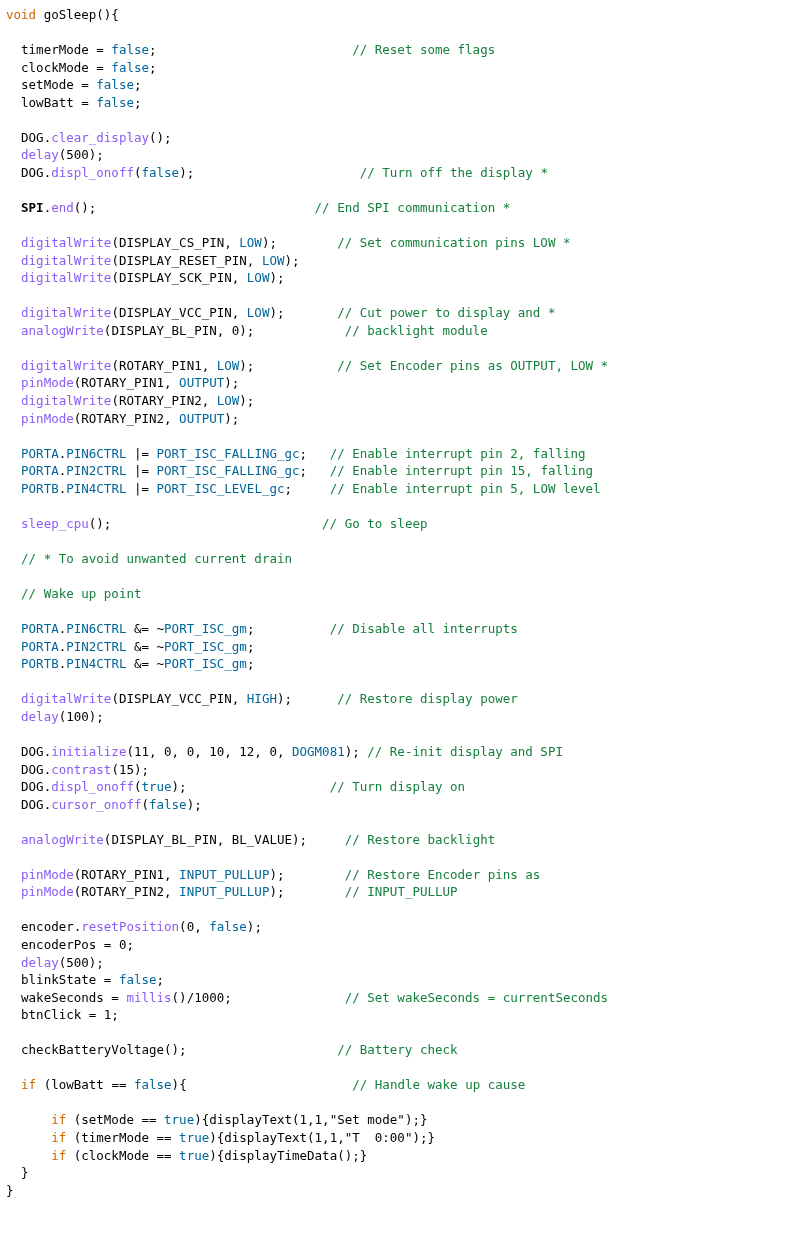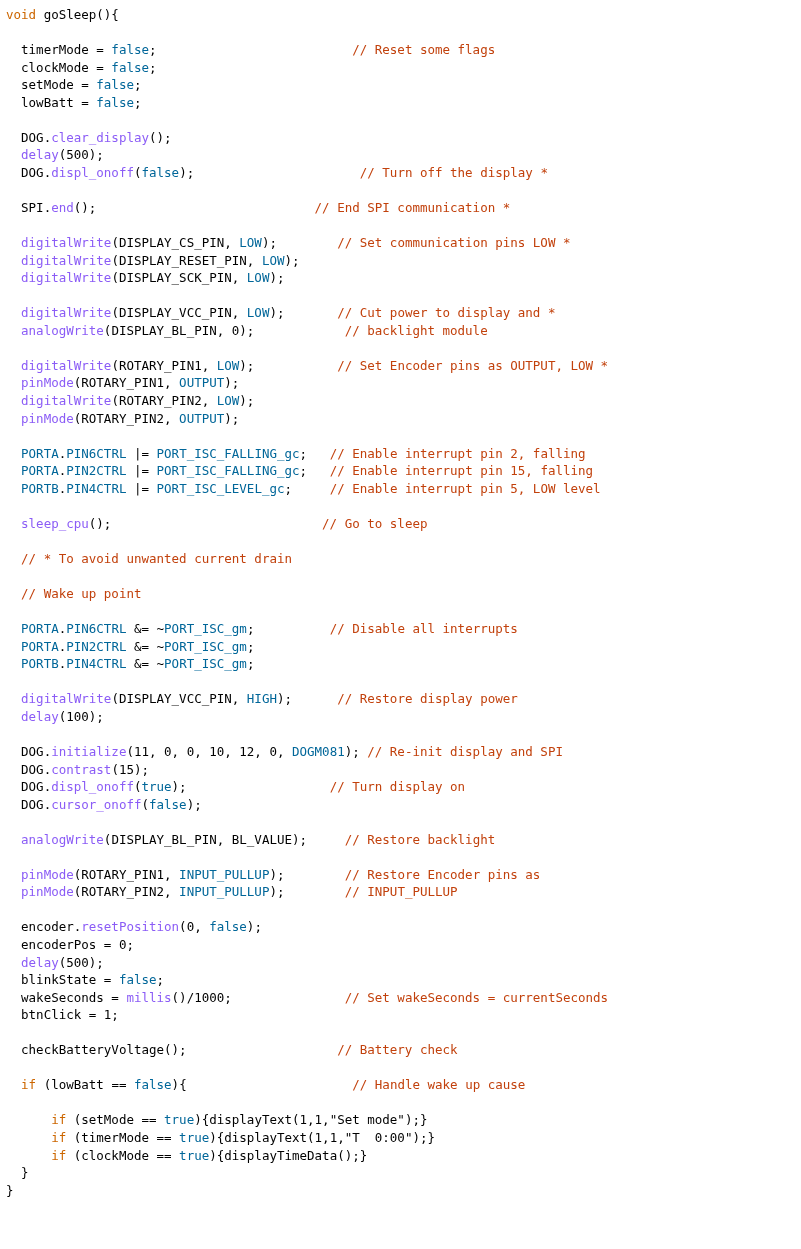--- a/index.html
+++ b/index.html
@@ -16,20 +16,20 @@
     padding: 6px 8px 0 6px;
     font-size: 12.5px;
     line-height: 17.55px;
     white-space: pre;
     color: #000000;
   }
   .ln { display: block; min-height: 17.55px; }
   .kw   { color: #cc6600; }
   .fn   { color: #8b5cf6; }       
   .lit  { color: #006699; }       
-  .cm   { color: #c2410c; }       
+  .cm   { color: #15803d; }       
   .pl   { color: #000000; }       
-  .bold { font-weight: normal; }
+  .bold { font-weight: bold; }
 </style>
 </head>
 <body>
 
 <div id="code-listing"><div class="ln"><span class="kw">void</span><span class="pl"> goSleep(){</span></div><div class="ln">&nbsp;</div><div class="ln"><span class="pl">  timerMode = </span><span class="lit">false</span><span class="pl">;</span><span class="pl">                          </span><span class="cm">// Reset some flags</span></div><div class="ln"><span class="pl">  clockMode = </span><span class="lit">false</span><span class="pl">;</span></div><div class="ln"><span class="pl">  setMode = </span><span class="lit">false</span><span class="pl">;</span></div><div class="ln"><span class="pl">  lowBatt = </span><span class="lit">false</span><span class="pl">;</span></div><div class="ln">&nbsp;</div><div class="ln"><span class="pl">  DOG.</span><span class="fn">clear_display</span><span class="pl">();</span></div><div class="ln"><span class="pl">  </span><span class="fn">delay</span><span class="pl">(500);</span></div><div class="ln"><span class="pl">  DOG.</span><span class="fn">displ_onoff</span><span class="pl">(</span><span class="lit">false</span><span class="pl">);</span><span class="pl">                      </span><span class="cm">// Turn off the display *</span></div><div class="ln">&nbsp;</div><div class="ln"><span class="pl">  </span><span class="bold">SPI</span><span class="pl">.</span><span class="fn">end</span><span class="pl">();</span><span class="pl">                             </span><span class="cm">// End SPI communication *</span></div><div class="ln">&nbsp;</div><div class="ln"><span class="pl">  </span><span class="fn">digitalWrite</span><span class="pl">(DISPLAY_CS_PIN, </span><span class="lit">LOW</span><span class="pl">);</span><span class="pl">        </span><span class="cm">// Set communication pins LOW *</span></div><div class="ln"><span class="pl">  </span><span class="fn">digitalWrite</span><span class="pl">(DISPLAY_RESET_PIN, </span><span class="lit">LOW</span><span class="pl">);</span></div><div class="ln"><span class="pl">  </span><span class="fn">digitalWrite</span><span class="pl">(DISPLAY_SCK_PIN, </span><span class="lit">LOW</span><span class="pl">);</span></div><div class="ln">&nbsp;</div><div class="ln"><span class="pl">  </span><span class="fn">digitalWrite</span><span class="pl">(DISPLAY_VCC_PIN, </span><span class="lit">LOW</span><span class="pl">);</span><span class="pl">       </span><span class="cm">// Cut power to display and *</span></div><div class="ln"><span class="pl">  </span><span class="fn">analogWrite</span><span class="pl">(DISPLAY_BL_PIN, 0);</span><span class="pl">            </span><span class="cm">// backlight module</span></div><div class="ln">&nbsp;</div><div class="ln"><span class="pl">  </span><span class="fn">digitalWrite</span><span class="pl">(ROTARY_PIN1, </span><span class="lit">LOW</span><span class="pl">);</span><span class="pl">           </span><span class="cm">// Set Encoder pins as OUTPUT, LOW *</span></div><div class="ln"><span class="pl">  </span><span class="fn">pinMode</span><span class="pl">(ROTARY_PIN1, </span><span class="lit">OUTPUT</span><span class="pl">);</span></div><div class="ln"><span class="pl">  </span><span class="fn">digitalWrite</span><span class="pl">(ROTARY_PIN2, </span><span class="lit">LOW</span><span class="pl">);</span></div><div class="ln"><span class="pl">  </span><span class="fn">pinMode</span><span class="pl">(ROTARY_PIN2, </span><span class="lit">OUTPUT</span><span class="pl">);</span></div><div class="ln">&nbsp;</div><div class="ln"><span class="pl">  </span><span class="lit">PORTA</span><span class="pl">.</span><span class="lit">PIN6CTRL</span><span class="pl"> |= </span><span class="lit">PORT_ISC_FALLING_gc</span><span class="pl">;</span><span class="pl">   </span><span class="cm">// Enable interrupt pin 2, falling</span></div><div class="ln"><span class="pl">  </span><span class="lit">PORTA</span><span class="pl">.</span><span class="lit">PIN2CTRL</span><span class="pl"> |= </span><span class="lit">PORT_ISC_FALLING_gc</span><span class="pl">;</span><span class="pl">   </span><span class="cm">// Enable interrupt pin 15, falling</span></div><div class="ln"><span class="pl">  </span><span class="lit">PORTB</span><span class="pl">.</span><span class="lit">PIN4CTRL</span><span class="pl"> |= </span><span class="lit">PORT_ISC_LEVEL_gc</span><span class="pl">;</span><span class="pl">     </span><span class="cm">// Enable interrupt pin 5, LOW level</span></div><div class="ln">&nbsp;</div><div class="ln"><span class="pl">  </span><span class="fn">sleep_cpu</span><span class="pl">();</span><span class="pl">                            </span><span class="cm">// Go to sleep</span></div><div class="ln">&nbsp;</div><div class="ln"><span class="pl">  </span><span class="cm">// * To avoid unwanted current drain</span></div><div class="ln">&nbsp;</div><div class="ln"><span class="pl">  </span><span class="cm">// Wake up point</span></div><div class="ln">&nbsp;</div><div class="ln"><span class="pl">  </span><span class="lit">PORTA</span><span class="pl">.</span><span class="lit">PIN6CTRL</span><span class="pl"> &amp;= ~</span><span class="lit">PORT_ISC_gm</span><span class="pl">;</span><span class="pl">          </span><span class="cm">// Disable all interrupts</span></div><div class="ln"><span class="pl">  </span><span class="lit">PORTA</span><span class="pl">.</span><span class="lit">PIN2CTRL</span><span class="pl"> &amp;= ~</span><span class="lit">PORT_ISC_gm</span><span class="pl">;</span></div><div class="ln"><span class="pl">  </span><span class="lit">PORTB</span><span class="pl">.</span><span class="lit">PIN4CTRL</span><span class="pl"> &amp;= ~</span><span class="lit">PORT_ISC_gm</span><span class="pl">;</span></div><div class="ln">&nbsp;</div><div class="ln"><span class="pl">  </span><span class="fn">digitalWrite</span><span class="pl">(DISPLAY_VCC_PIN, </span><span class="lit">HIGH</span><span class="pl">);</span><span class="pl">      </span><span class="cm">// Restore display power</span></div><div class="ln"><span class="pl">  </span><span class="fn">delay</span><span class="pl">(100);</span></div><div class="ln">&nbsp;</div><div class="ln"><span class="pl">  DOG.</span><span class="fn">initialize</span><span class="pl">(11, 0, 0, 10, 12, 0, </span><span class="lit">DOGM081</span><span class="pl">); </span><span class="cm">// Re-init display and SPI</span></div><div class="ln"><span class="pl">  DOG.</span><span class="fn">contrast</span><span class="pl">(15);</span></div><div class="ln"><span class="pl">  DOG.</span><span class="fn">displ_onoff</span><span class="pl">(</span><span class="lit">true</span><span class="pl">);</span><span class="pl">                   </span><span class="cm">// Turn display on</span></div><div class="ln"><span class="pl">  DOG.</span><span class="fn">cursor_onoff</span><span class="pl">(</span><span class="lit">false</span><span class="pl">);</span></div><div class="ln">&nbsp;</div><div class="ln"><span class="pl">  </span><span class="fn">analogWrite</span><span class="pl">(DISPLAY_BL_PIN, BL_VALUE);</span><span class="pl">     </span><span class="cm">// Restore backlight</span></div><div class="ln">&nbsp;</div><div class="ln"><span class="pl">  </span><span class="fn">pinMode</span><span class="pl">(ROTARY_PIN1, </span><span class="lit">INPUT_PULLUP</span><span class="pl">);</span><span class="pl">        </span><span class="cm">// Restore Encoder pins as</span></div><div class="ln"><span class="pl">  </span><span class="fn">pinMode</span><span class="pl">(ROTARY_PIN2, </span><span class="lit">INPUT_PULLUP</span><span class="pl">);</span><span class="pl">        </span><span class="cm">// INPUT_PULLUP</span></div><div class="ln">&nbsp;</div><div class="ln"><span class="pl">  encoder.</span><span class="fn">resetPosition</span><span class="pl">(0, </span><span class="lit">false</span><span class="pl">);</span></div><div class="ln"><span class="pl">  encoderPos = 0;</span></div><div class="ln"><span class="pl">  </span><span class="fn">delay</span><span class="pl">(500);</span></div><div class="ln"><span class="pl">  blinkState = </span><span class="lit">false</span><span class="pl">;</span></div><div class="ln"><span class="pl">  wakeSeconds = </span><span class="fn">millis</span><span class="pl">()/1000;</span><span class="pl">               </span><span class="cm">// Set wakeSeconds = currentSeconds</span></div><div class="ln"><span class="pl">  btnClick = 1;</span></div><div class="ln">&nbsp;</div><div class="ln"><span class="pl">  checkBatteryVoltage();</span><span class="pl">                    </span><span class="cm">// Battery check</span></div><div class="ln">&nbsp;</div><div class="ln"><span class="pl">  </span><span class="kw">if</span><span class="pl"> (lowBatt == </span><span class="lit">false</span><span class="pl">){</span><span class="pl">                      </span><span class="cm">// Handle wake up cause</span></div><div class="ln">&nbsp;</div><div class="ln"><span class="pl">      </span><span class="kw">if</span><span class="pl"> (setMode == </span><span class="lit">true</span><span class="pl">){displayText(1,1,"Set mode");}</span></div><div class="ln"><span class="pl">      </span><span class="kw">if</span><span class="pl"> (timerMode == </span><span class="lit">true</span><span class="pl">){displayText(1,1,"T  0:00");}</span></div><div class="ln"><span class="pl">      </span><span class="kw">if</span><span class="pl"> (clockMode == </span><span class="lit">true</span><span class="pl">){displayTimeData();}</span></div><div class="ln"><span class="pl">  }</span></div><div class="ln"><span class="pl">}</span></div></div>
 
 </body></html>

